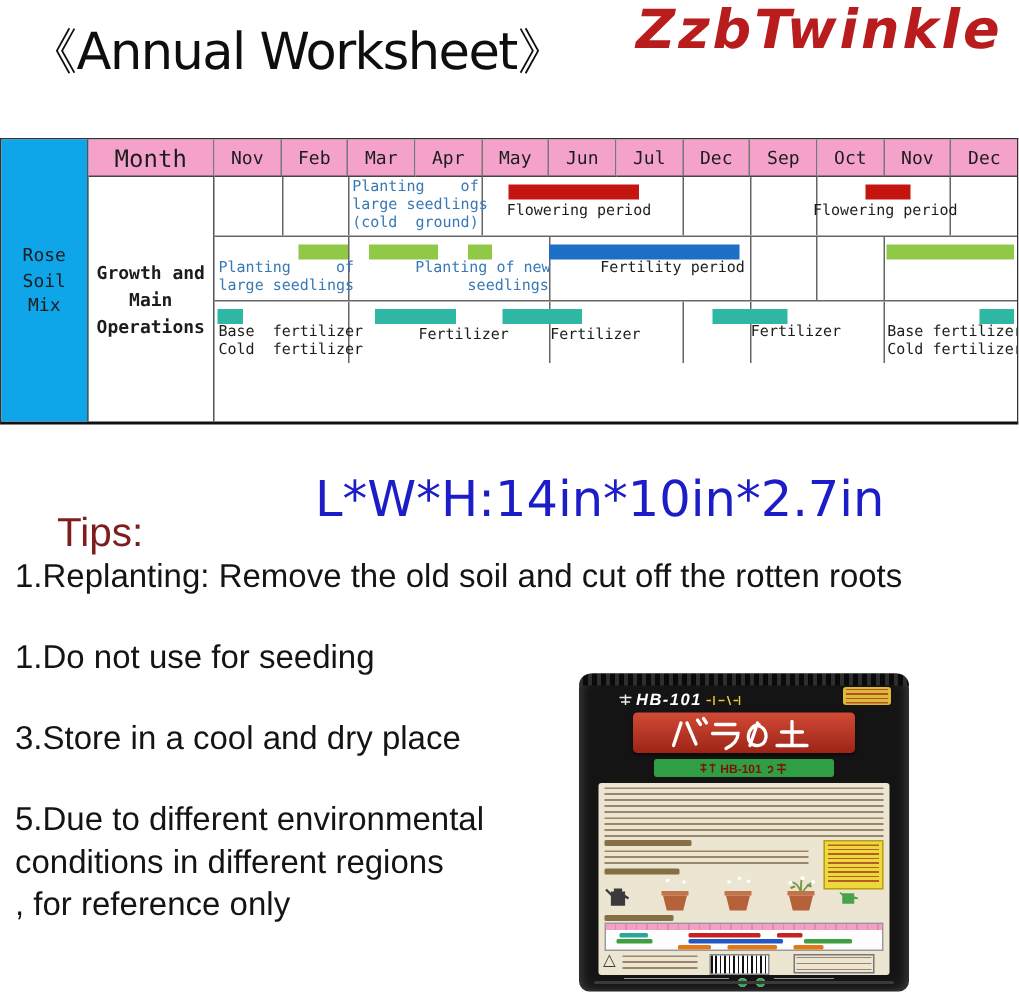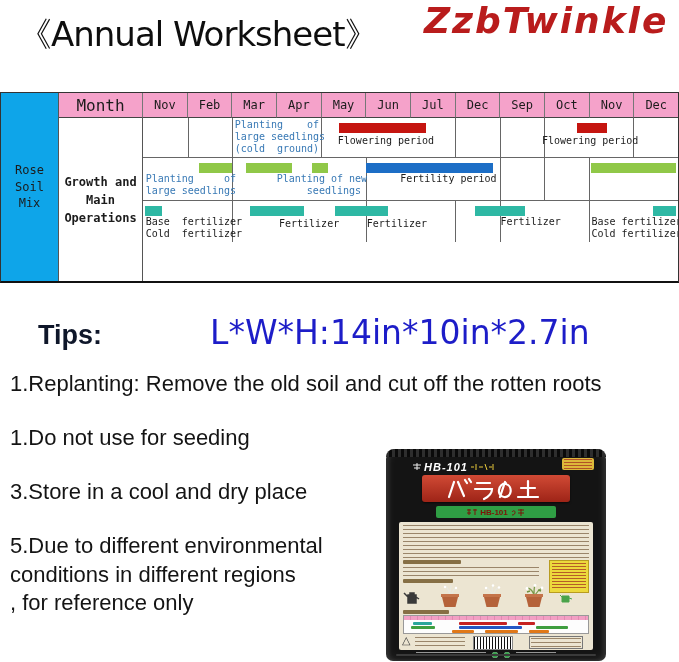--- a/index.html
+++ b/index.html
@@ -22,21 +22,21 @@
   #ops{width:83px;border-right:1px solid #555;display:flex;align-items:center;justify-content:center;text-align:center;font-size:12px;font-weight:bold;white-space:pre-line;line-height:1.5}
   #gantt{flex:1;position:relative;min-width:0}
   .grow{position:relative;border-bottom:1px solid #666;box-sizing:border-box;overflow:hidden}
   .grow:last-child{border-bottom:none}
   .gdiv{position:absolute;top:0;bottom:0;width:1px;background:#666}
   .gbar{position:absolute;top:5px;height:10px}
   .glabel{position:absolute;font-size:10px;line-height:1.2;white-space:pre;color:#1c1c1c}
   .glabel.blue{color:#3879b5}
 
   
-  #tips-label{left:38px;top:320px;font-size:27px;color:#0f172a;font-weight:bold}
+  #tips-label{left:38px;top:340px;font-size:27px;color:#7f1d1d;font-weight:normal}
   #dims{left:210px;top:313px;font-size:33px;color:#1d1dc8;font-family:"DejaVu Sans",sans-serif}
   #tips-list{left:10px;top:370px;width:669px;font-size:22px;color:#141414;line-height:1.28}
   .tip{margin-bottom:26px;white-space:pre}
 
   
   #bag{left:386px;top:449px;width:220px;height:212px;background:#141414;border-radius:10px 10px 7px 7px;box-shadow:inset 0 0 12px rgba(255,255,255,.10), inset 3px 0 4px rgba(255,255,255,.08), inset -3px 0 4px rgba(255,255,255,.08)}
   #bag .crimp{left:0;top:0;width:220px;height:8px;border-radius:10px 10px 0 0;background:repeating-linear-gradient(90deg,#2e2e2e 0 3px,#0a0a0a 3px 6px)}
   #bag .seal{left:10px;top:205px;width:200px;height:2px;background:#3a3a3a;border-radius:1px}
   #hbline{left:26px;top:11px;height:13px;display:flex;align-items:center;gap:2px;color:#fff}
   #hbline .latin{font-size:11px;font-weight:bold;font-style:italic;letter-spacing:1px}
@@ -108,21 +108,21 @@
             <div class="gbar" style="left: 81.0833%; width: 5.58333%; background: rgb(197, 21, 16);"></div>
           </div>
           <div class="grow" style="height: 43px;">
             <div class="gdiv" style="left: 16.6667%;"></div>
             <div class="gdiv" style="left: 41.6667%;"></div>
             <div class="gdiv" style="left: 66.6667%;"></div>
             <div class="gdiv" style="left: 75%;"></div>
             <div class="gdiv" style="left: 83.3333%;"></div>
             <div class="glabel blue" style="left: 0.5%; width: 16.1667%; top: 15px; text-align: left;">Planting     of
 large seedlings</div>
-            <div class="glabel blue" style="left: 25%; width: 16.6667%; top: 15px; text-align: left;">Planting of new
+            <div class="glabel blue" style="left: 25%; width: 16.6667%; top: 15px; text-align: right;">Planting of new
      seedlings</div>
             <div class="glabel " style="left: 46.6667%; width: 20.8333%; top: 15px; text-align: center;">Fertility period</div>
             <div class="gbar" style="left: 10.4167%; width: 6.25%; background: rgb(144, 200, 72);"></div>
             <div class="gbar" style="left: 19.1667%; width: 8.75%; background: rgb(144, 200, 72);"></div>
             <div class="gbar" style="left: 31.6667%; width: 2.91667%; background: rgb(144, 200, 72);"></div>
             <div class="gbar" style="left: 41.6667%; width: 23.75%; background: rgb(28, 110, 198);"></div>
             <div class="gbar" style="left: 83.75%; width: 15.8333%; background: rgb(144, 200, 72);"></div>
           </div>
           <div class="grow" style="height: 41px;">
             <div class="gdiv" style="left: 16.6667%;"></div>

